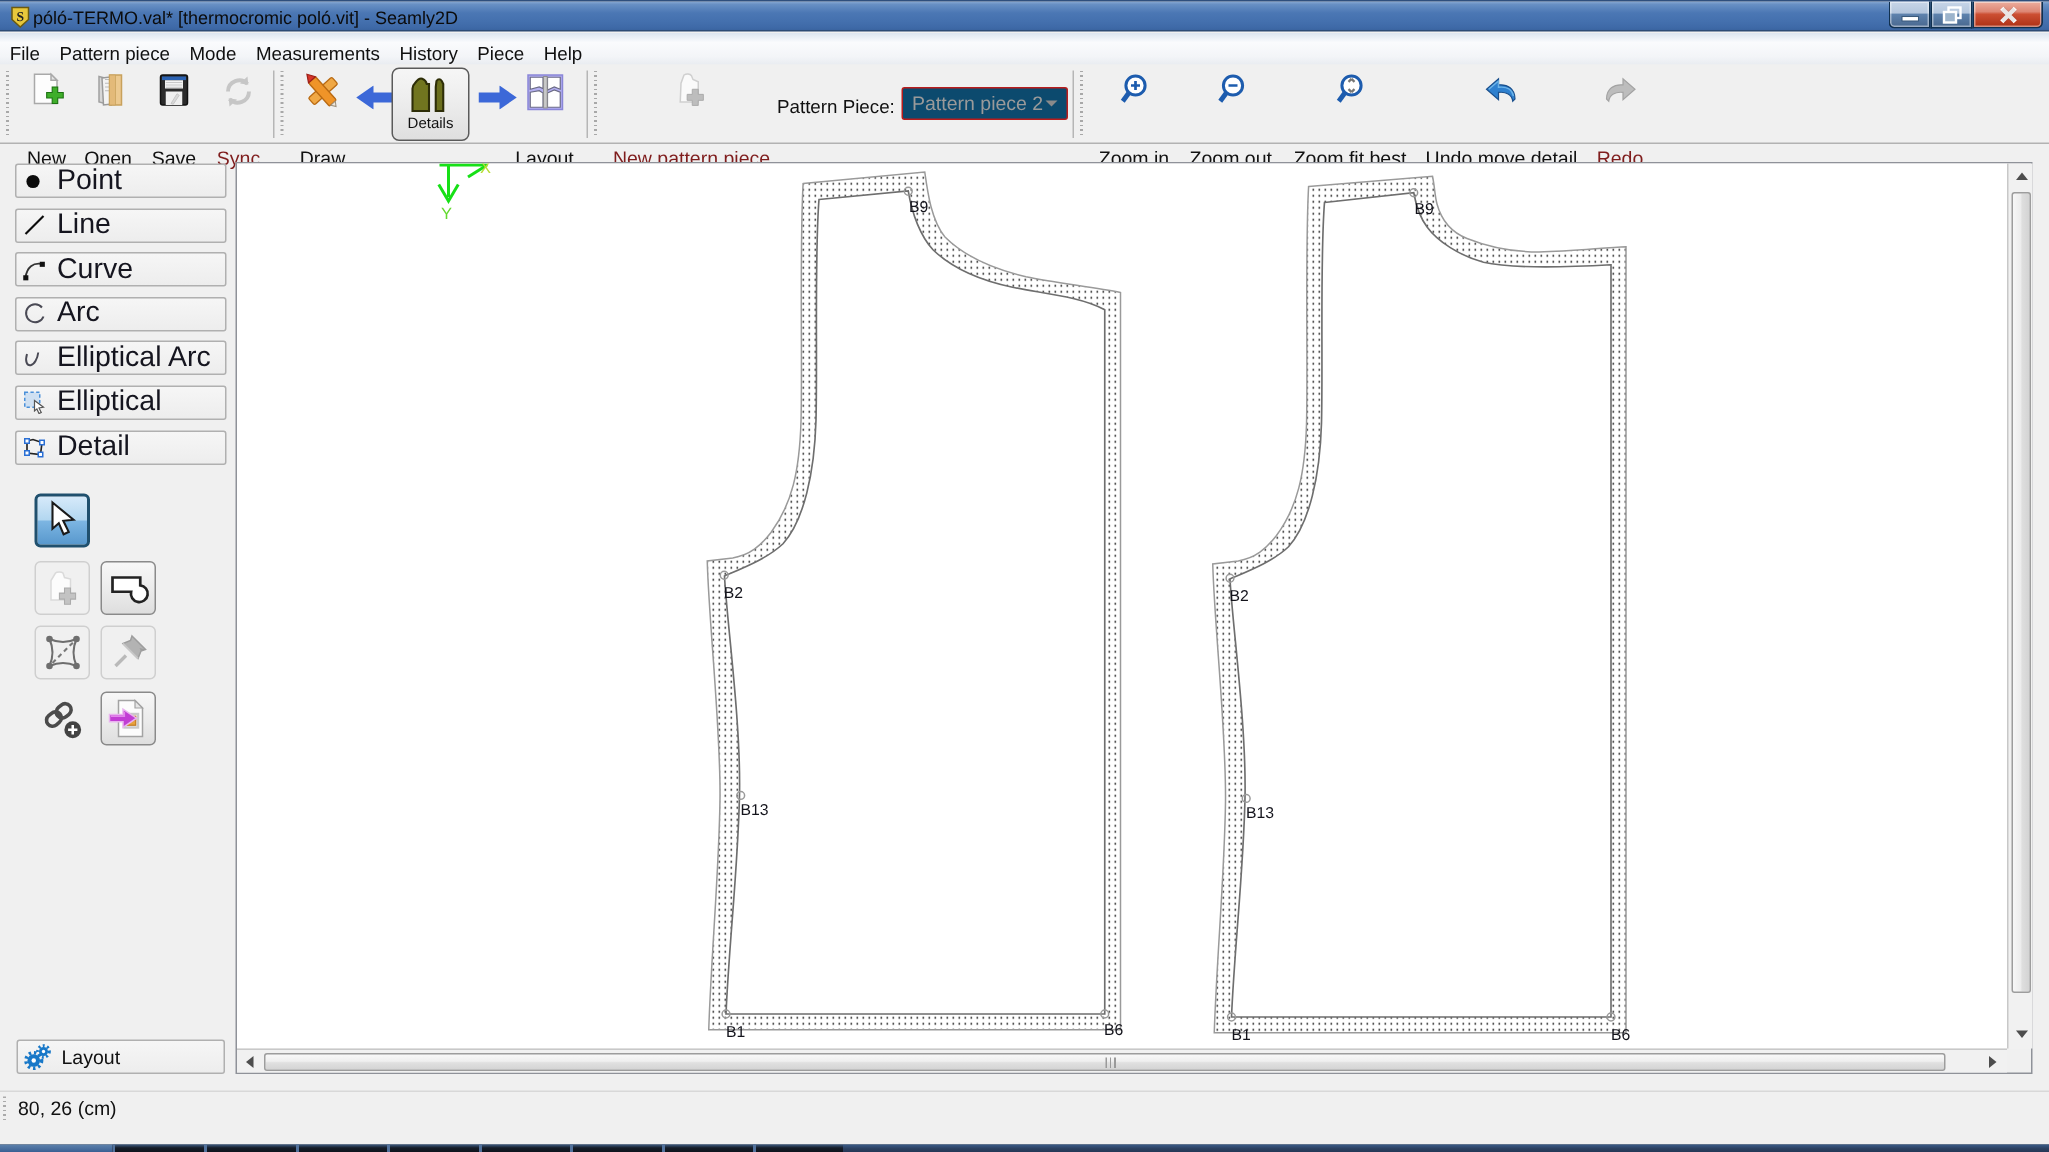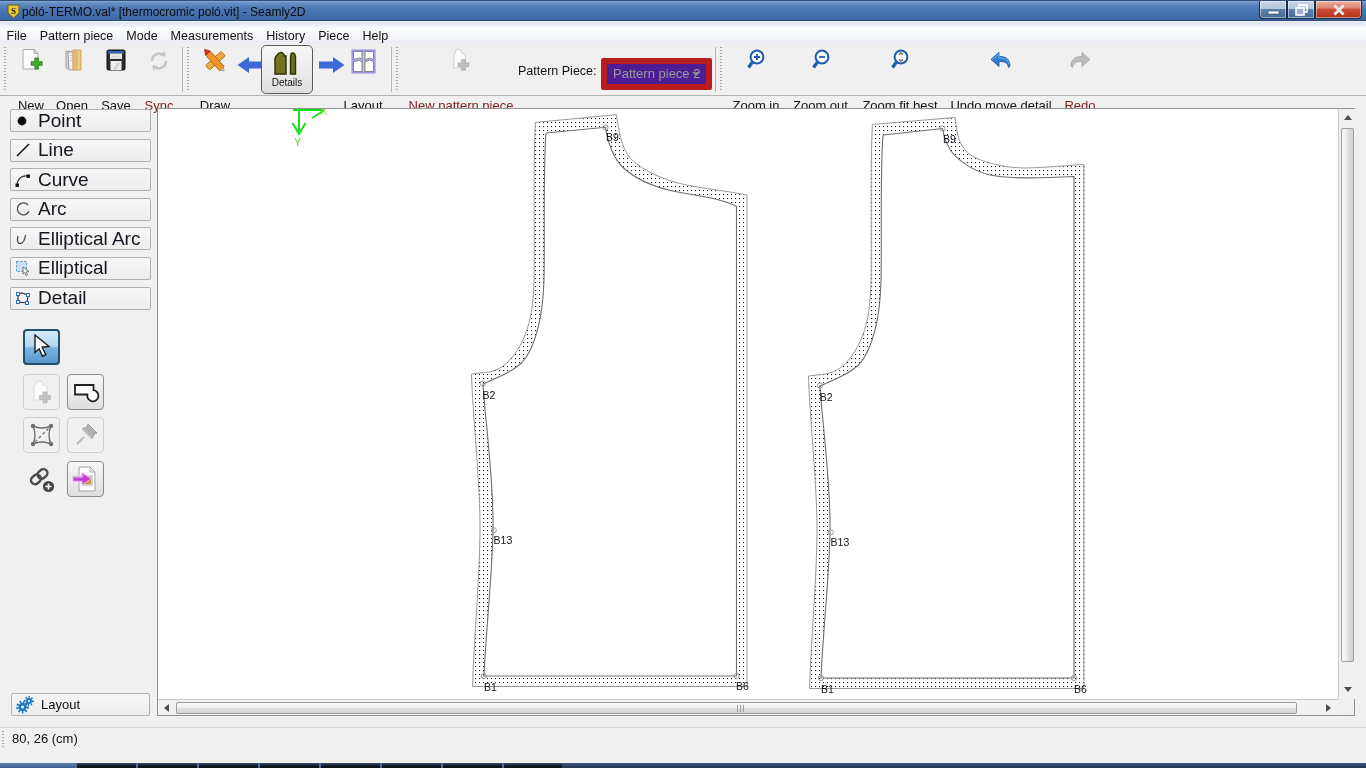--- a/index.html
+++ b/index.html
@@ -30,22 +30,22 @@
   .tbtn { position:absolute; top:5px; display:flex; flex-direction:column; align-items:center;gap:21px; }
   .tbtn .ic { width:26px; height:26px; display:flex; align-items:center; justify-content:center; }
   .tbtn .lb { font-size:13px; color:#111; margin-top:3px; white-space:nowrap; }
   .tbtn.dis .lb { color:#7f1d1d; }
   .details-btn { position:absolute; left:261px; top:2px; width:52px; height:49px;
     border:1px solid #5a5a5a; border-radius:5px;
     background:linear-gradient(180deg,#f6f6f6 0%,#ececec 50%,#dfdfdf 100%);
     display:flex; flex-direction:column; align-items:center; }
   .details-btn .lb { font-size:10px; color:#111; margin-top:1px; }
   .combolabel { position:absolute; left:518px; top:20.5px; font-size:12.5px; color:#111; }
-  .combo { position:absolute; left:601px; top:15px; width:111px; height:20px; background:#4c1d95;
-    border:6px solid #b91c1c; border-radius:2px; font-size:13px; color:#9a9a9a; padding:2px 0 18px 6px; }
+  .combo { position:absolute; left:601px; top:15px; width:111px; height:20px; background:#0c4a6e;
+    border:1px solid #b91c1c; border-radius:2px; font-size:13px; color:#9a9a9a; padding:2px 0 18px 6px; }
   .combo .arr { position:absolute; right:6px; top:8px; width:0; height:0;
     border-left:4px solid transparent; border-right:4px solid transparent; border-top:4px solid #8a8a8a; }
   .bluearrow { position:absolute; top:14px; }
   
   .acc { position:absolute; left:10px; width:141px; height:23px; border:1px solid #b0b0b0; border-radius:2px;
     background:linear-gradient(180deg,#f6f6f6,#ededed); display:flex; align-items:center; }
   .acc .ic { width:16px; height:16px; margin-left:4px; }
   .acc .tx { font-size:19px; color:#15151f; margin-left:7px; }
   .toolb { position:absolute; width:37px; height:36px; border-radius:4px; display:flex; align-items:center; justify-content:center; }
   .toolb.sel { background:linear-gradient(180deg,#d7eafa 0%,#b3d7f0 48%,#7cb5e2 52%,#5898cd 100%); border:2px solid #20506e; }

